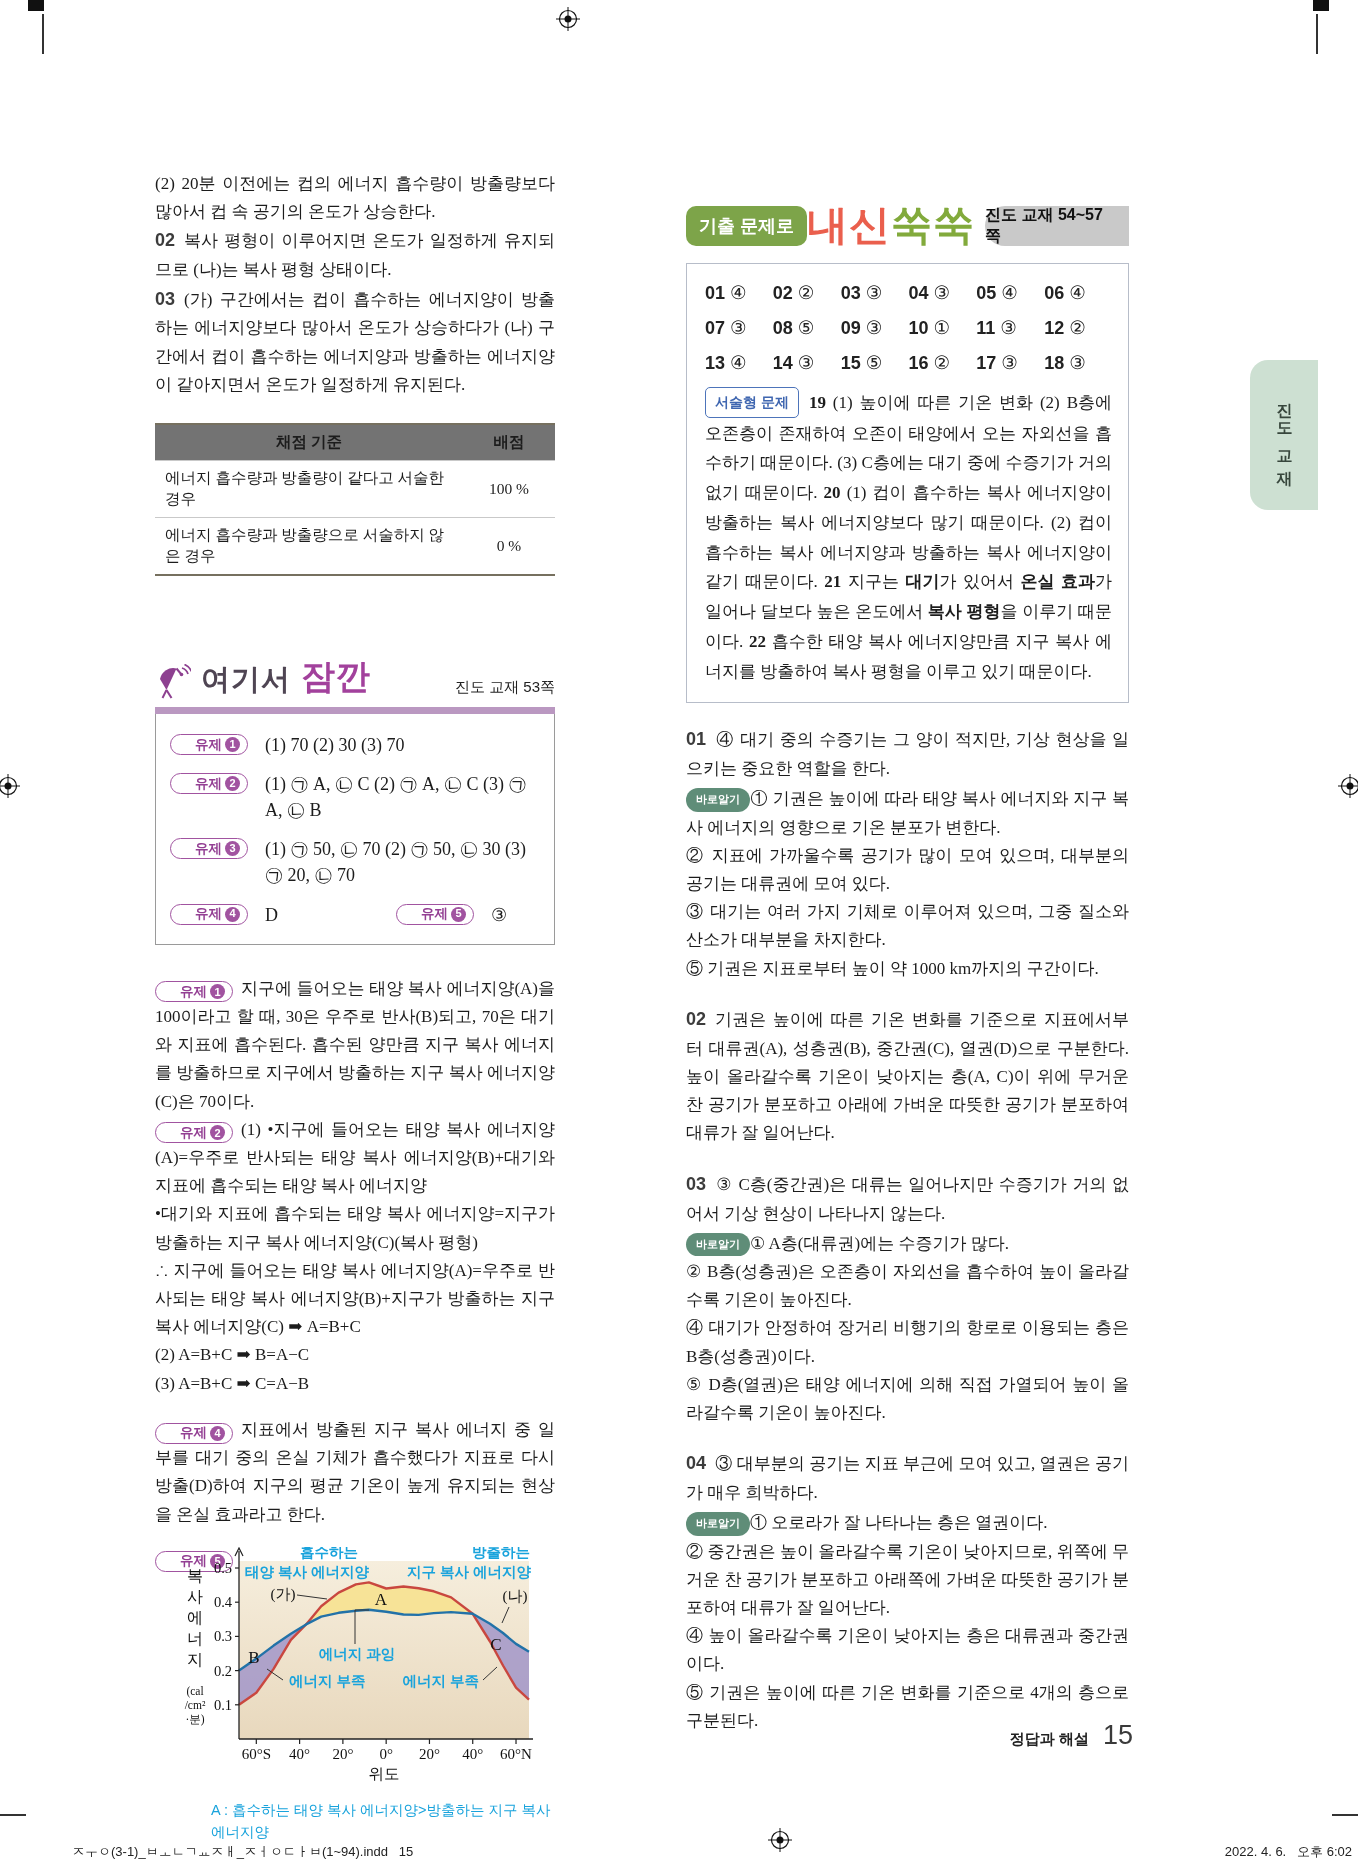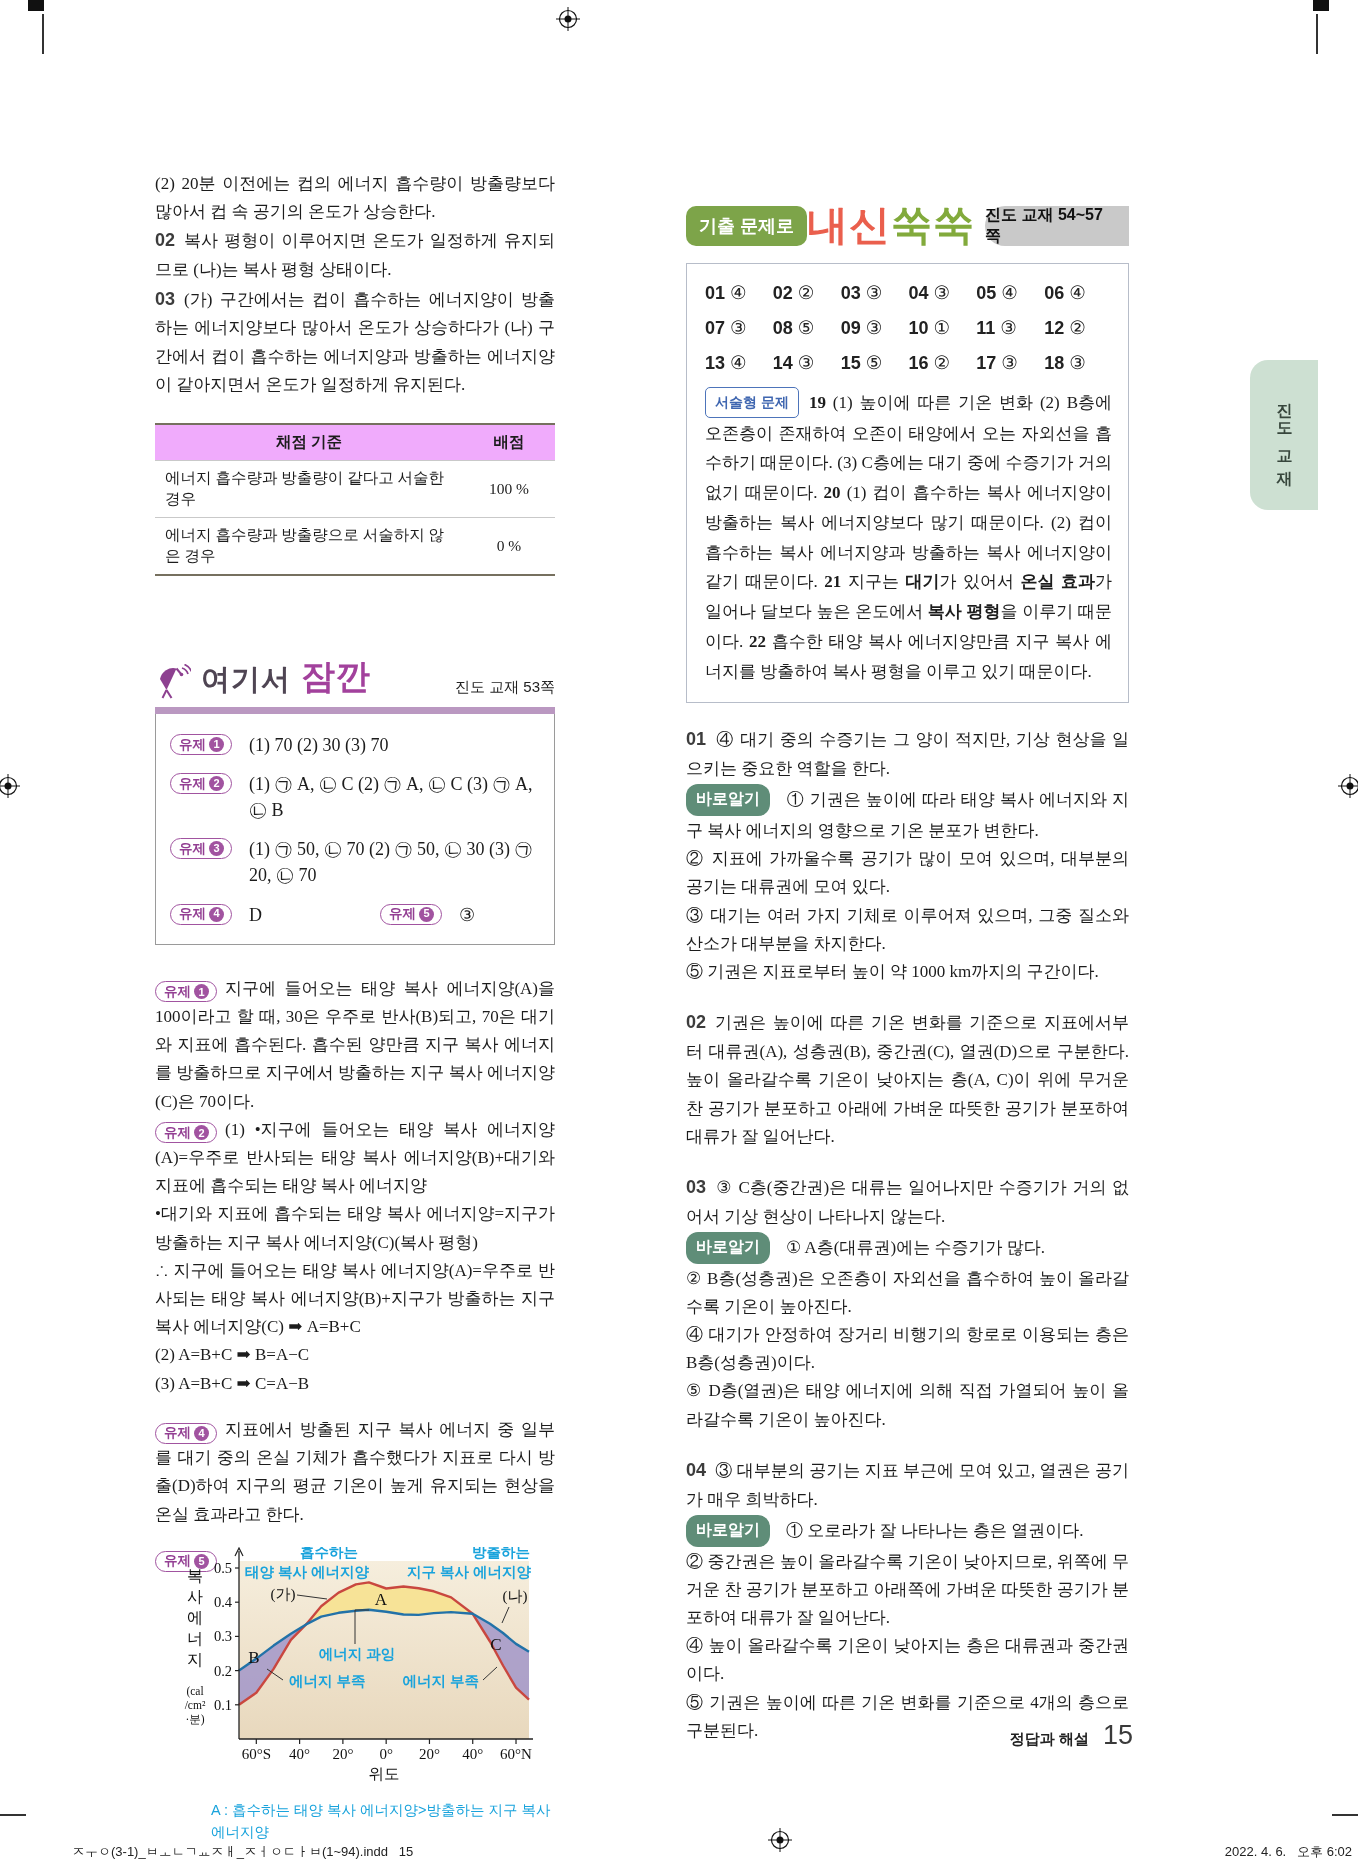--- a/index.html
+++ b/index.html
@@ -15,50 +15,50 @@
   .pre{white-space:pre-line;}
   .qnum{
     font-family:"Liberation Sans","DejaVu Sans",sans-serif;
     font-weight:700;font-size:18px;color:#3c3c3c;margin-right:9px;
   }
   .mt16{} .mt18{margin-top:18px;} .mt22{margin-top:22px;} .mt30{margin-top:30px;}
 
   
   table.score{width:100%;border-collapse:collapse;font-size:15.5px;margin-top:24px;
     border-top:2px solid #76705f;border-bottom:2px solid #76705f;}
-  table.score th{background:#f0abfc;font-weight:700;padding:7px 8px;text-align:center;}
+  table.score th{background:#737373;font-weight:700;padding:7px 8px;text-align:center;}
   table.score td{padding:7px 10px;border-top:1px solid #c9c9c9;}
   table.score td.pts,table.score th.pts{text-align:center;width:23%;}
 
   
   .sec-head{display:flex;align-items:flex-end;gap:10px;margin-top:78px;}
   .sec-title1{font-family:"Liberation Sans","DejaVu Sans",sans-serif;font-size:29px;font-weight:600;color:#4f4553;letter-spacing:1px;}
   .sec-title2{font-family:"Liberation Sans","DejaVu Sans",sans-serif;font-size:34px;font-weight:800;color:#a2419c;letter-spacing:1px;}
   .sec-ref{margin-left:auto;font-family:"Liberation Sans","DejaVu Sans",sans-serif;font-size:15px;color:#222;padding-bottom:3px;}
   .purple-bar{height:7px;background:#ba98c1;margin-top:7px;}
   .ans-box{border:1px solid #9a9a9a;border-top:none;padding:18px 10px 14px 14px;}
   .ans-row{font-size:18px;line-height:1.45;margin-bottom:13px;display:flex;align-items:flex-start;}
   .ans-row:last-child{margin-bottom:2px;}
   .ans-row .txt{margin-left:9px;}
   .ans-row.two{display:flex;}
   .ans-row.two .cell{display:flex;align-items:flex-start;}
   .ans-row.two .cell2{margin-left:118px;}
 
   
   .yj{display:inline-flex;align-items:center;gap:3px;border:1.6px solid #a153a0;border-radius:12px;
-    padding:1px 7px 1px 8px;color:#933f93;background:#fff;
+    padding:1px 7px 1px 24px;color:#933f93;background:#fff;
     font-family:"Liberation Sans","DejaVu Sans",sans-serif;font-size:13.5px;font-weight:700;
     height:21px;box-sizing:border-box;flex:none;vertical-align:middle;position:relative;top:2px;margin-right:8px;}
   .yj .n{width:15px;height:15px;border-radius:50%;background:#a153a0;color:#fff;font-size:11px;
     display:inline-flex;align-items:center;justify-content:center;}
 
   
   .baro-badge{display:inline-block;background:#5f8d78;color:#fff;border-radius:12px;padding:2px 10px 3px;
-    font-family:"Liberation Sans","DejaVu Sans",sans-serif;font-size:16px;font-weight:700;
-    margin-right:16px;position:relative;top:-1px;}
+    font-family:"Liberation Sans","DejaVu Sans",sans-serif;font-size:11px;font-weight:700;
+    margin-right:0;position:relative;top:-1px;}
 
   
   .ex5{position:relative;margin-top:18px;}
   .chart-wrap{margin-left:24px;width:360px;position:relative;}
   .captions{margin-left:56px;margin-top:6px;
     font-family:"Liberation Sans","DejaVu Sans",sans-serif;font-size:14.5px;line-height:1.55;
     color:#19a3dc;font-weight:500;}
 
   
   .ns-head{display:flex;align-items:center;}

